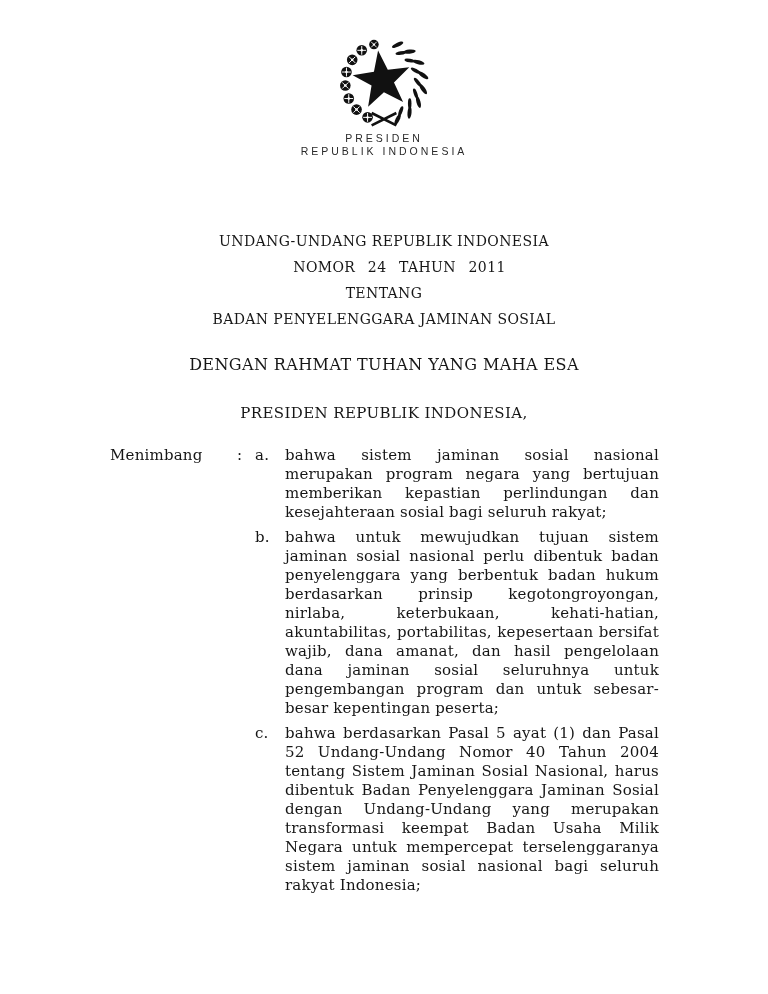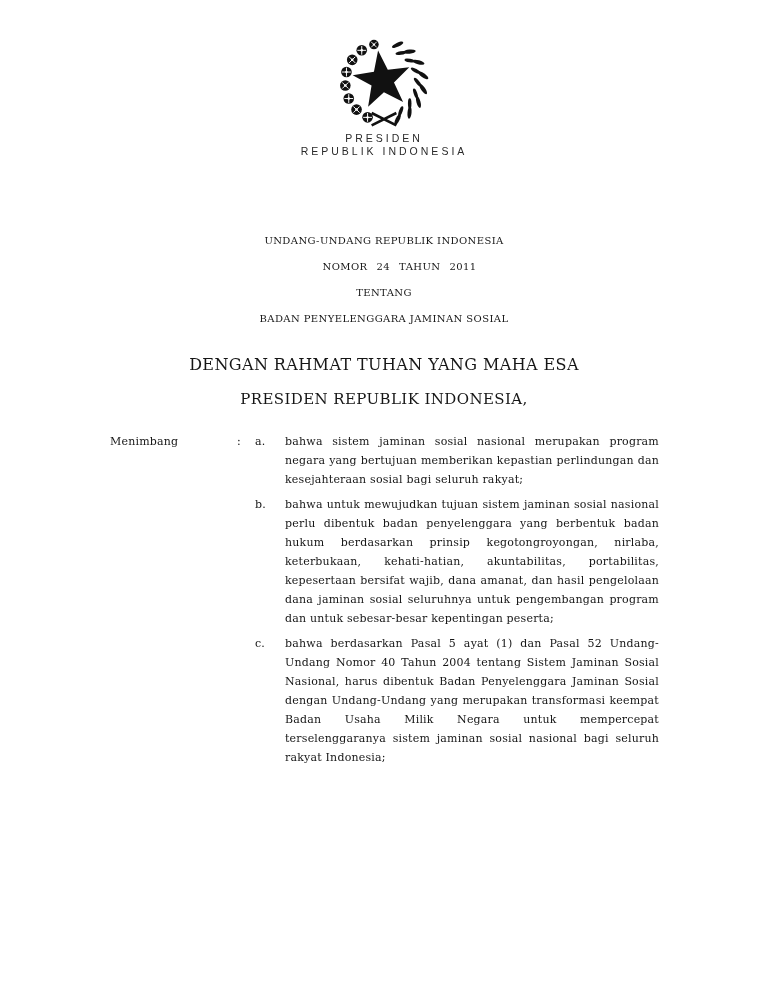--- a/index.html
+++ b/index.html
@@ -24,47 +24,47 @@
     font-family:"Liberation Sans", sans-serif;
     font-size:10.5px;
     letter-spacing:3px;
     line-height:13px;
     color:#2a2a2a;
   }
   
   .title-block{
     margin-top:70px;
     text-align:center;
-    font-size:10px;
+    font-size:14px;
     line-height:26px;
     letter-spacing:0.4px;
   }
   .wide-words{word-spacing:0.55em;padding-left:31px;}
   .invocation{
     margin-top:20px;
     text-align:center;
     font-size:16px;
     line-height:26px;
     letter-spacing:0.4px;
   }
   .authority{
-    margin-top:8px;
+    margin-top:22px;
     text-align:center;
     font-size:15px;
     line-height:26px;
     letter-spacing:0.4px;
   }
   
   .considering{
     margin-top:20px;
     padding-left:110px;
     padding-right:109px;
     display:grid;
     grid-template-columns:127px 18px 1fr;
-    font-size:11px;
+    font-size:15px;
     line-height:19px;
     letter-spacing:0.2px;
   }
   .considering-label{white-space:nowrap;}
   .considering-colon{}
   .considering-items{}
   .consider-item{
     display:grid;
     grid-template-columns:30px 1fr;
     margin-bottom:6px;

